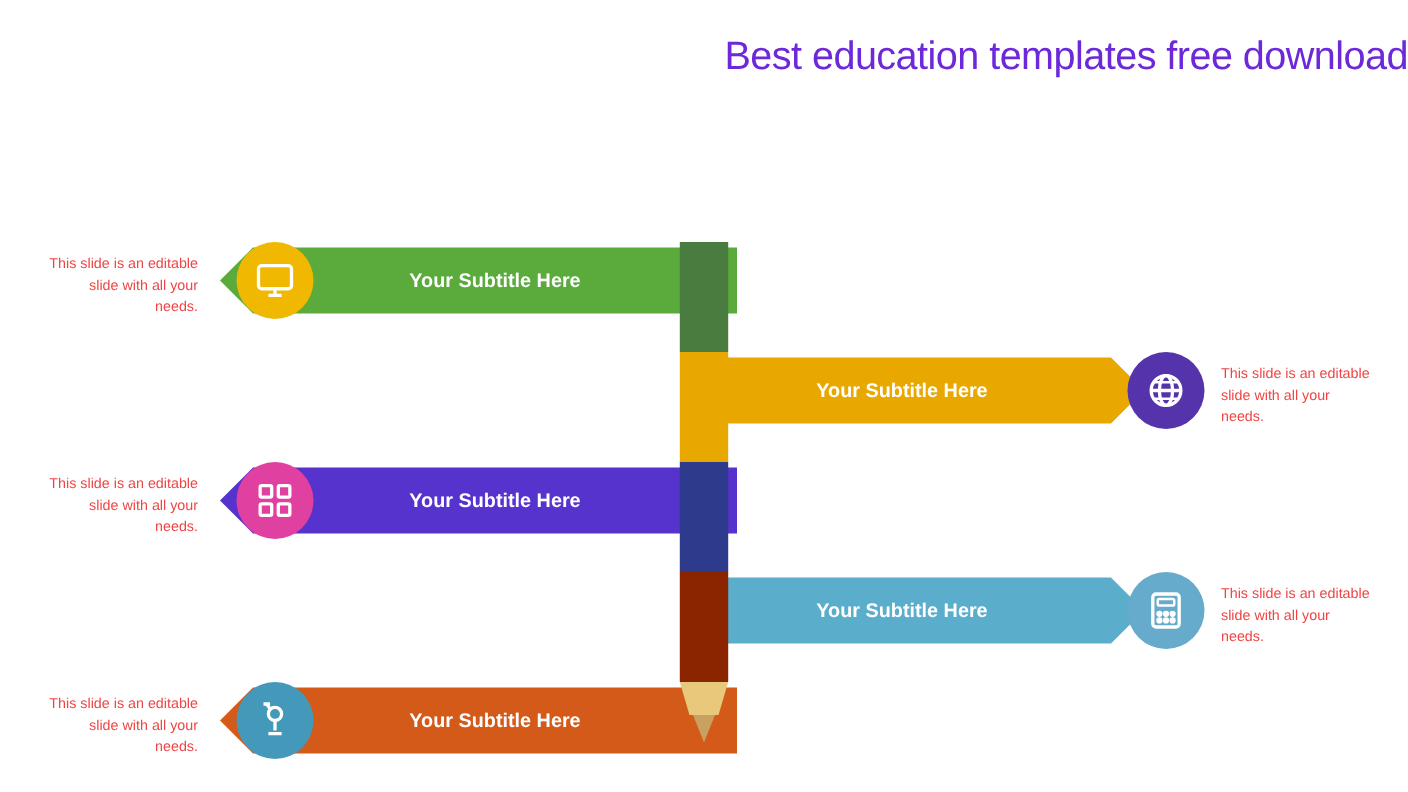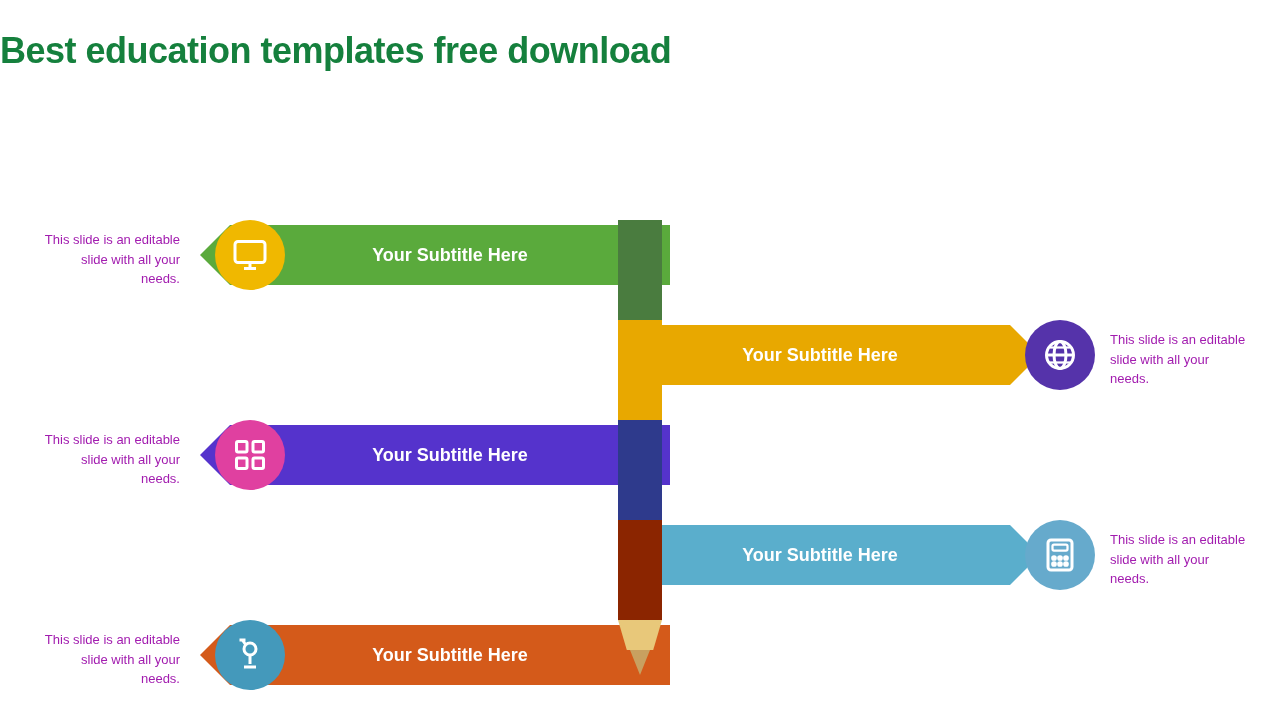--- a/index.html
+++ b/index.html
@@ -6,24 +6,24 @@
     body {
       width: 1280px;
       height: 720px;
       background: #ffffff;
       font-family: 'Arial', sans-serif;
       overflow: hidden;
       position: relative;
     }
 
     .page-title {
-      text-align: left;
+      text-align: right;
       font-size: 36px;
-      font-weight: 700;
-      color: #15803d;
+      font-weight: 400;
+      color: #6d28d9;
       padding-top: 30px;
       letter-spacing: -0.5px;
     }
 
     .diagram-container {
       position: absolute;
       top: 120px;
       left: 0;
       right: 0;
       bottom: 0;
@@ -241,21 +241,21 @@
     .circle-yellow { background: #f0b800; }
     .circle-pink { background: #e040a0; }
     .circle-blue-light { background: #4499bb; }
     .circle-purple { background: #5533aa; }
     .circle-teal { background: #66aacc; }
 
     
     .side-text {
       position: absolute;
       font-size: 13px;
-      color: #a21caf;
+      color: #ef4444;
       line-height: 1.5;
       width: 140px;
     }
 
     .side-text-left {
       text-align: right;
     }
 
     .side-text-right {
       text-align: left;

